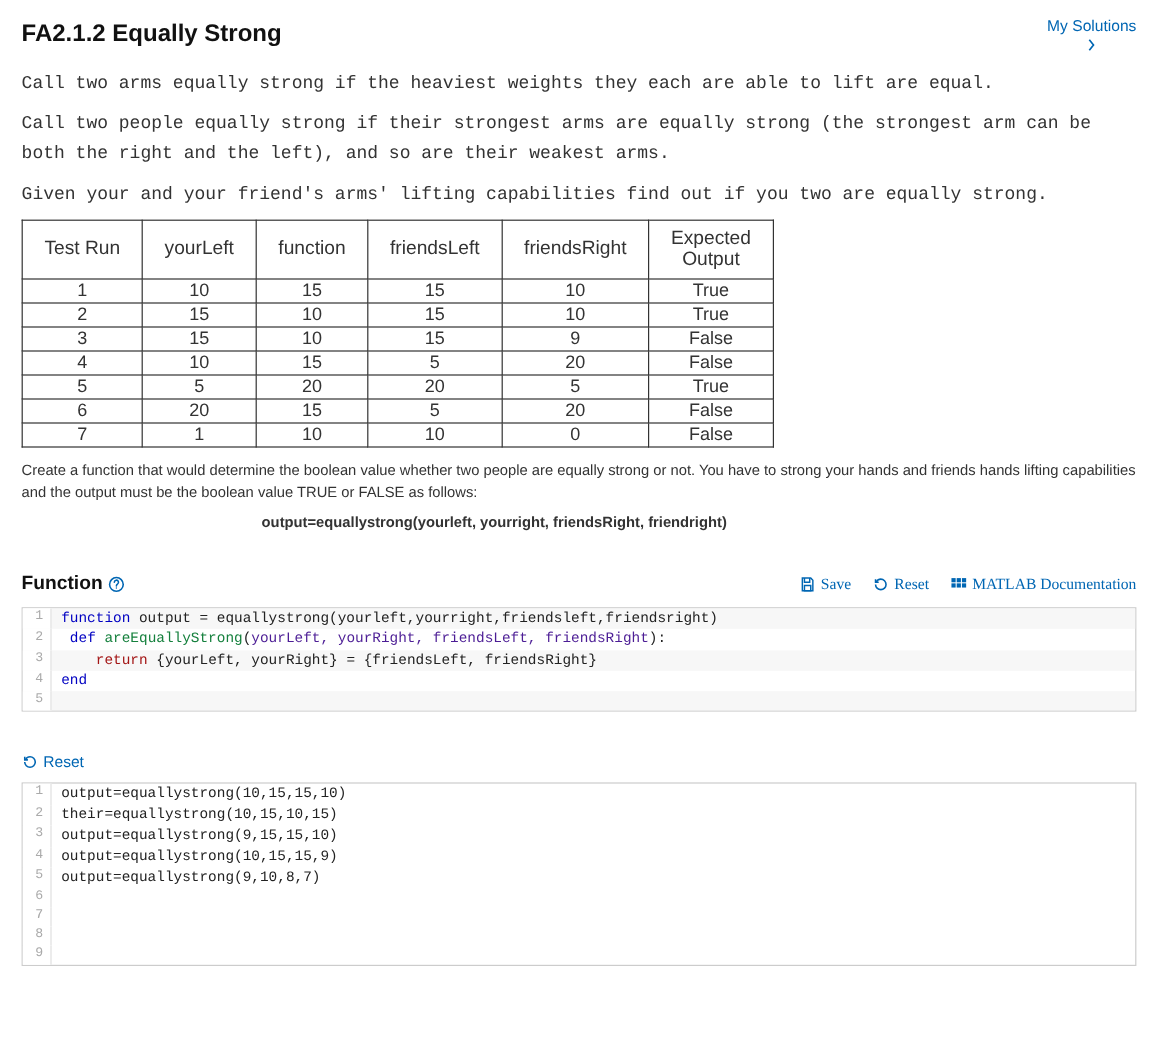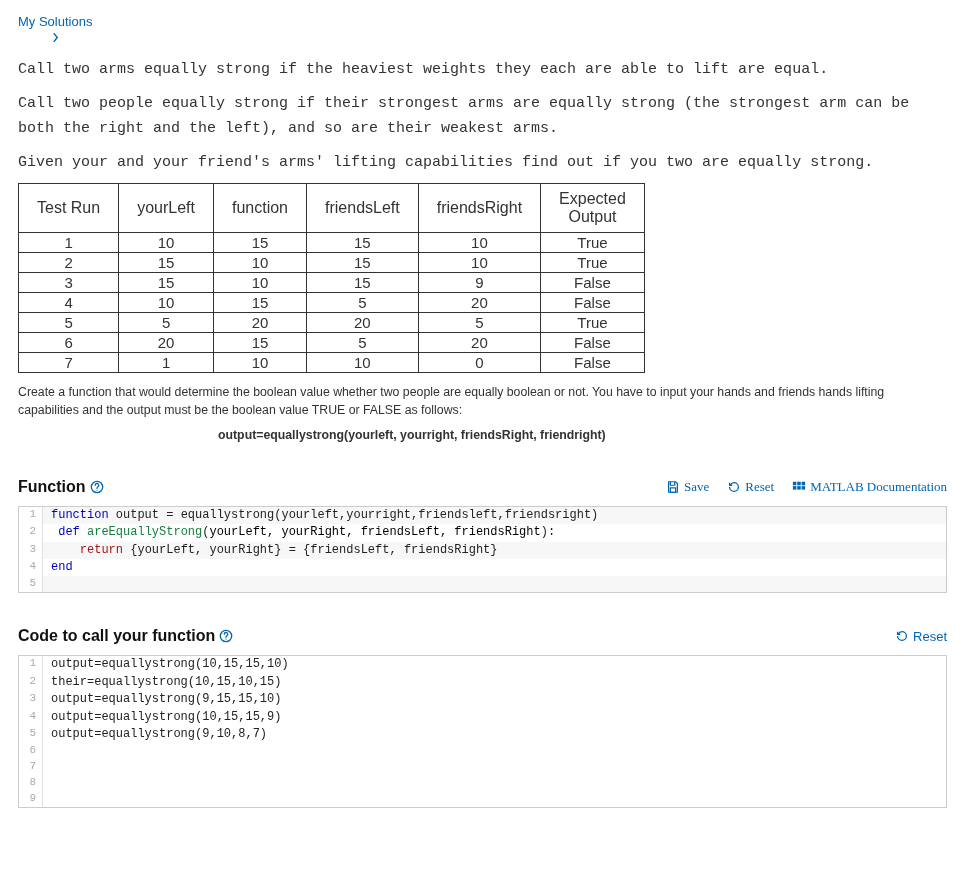--- a/index.html
+++ b/index.html
@@ -132,33 +132,34 @@
   .code {
     padding: 0 8px;
     white-space: pre;
     flex: 1;
     color: #222;
   }
   .hl-odd { background: #f7f7f7; }
   .kw { color: #0000c2; }
   .rkw { color: #a31515; }
   .fn { color: #15803d; }
-  .args { color: #000000; }
+  .args { color: #4c1d95; }
   .call2-row {
     display: flex;
     justify-content: space-between;
     align-items: center;
     margin-top: 34px;
     margin-bottom: 10px;
   }
 </style>
 </head>
 <body>
 
 <div class="header-row">
+  <div class="title">FA2.1.2 Equally Strong</div>
   <div class="my-sol">
     <span>My Solutions</span>
     <svg viewBox="0 0 8 12" fill="none" stroke="#0066b3" stroke-width="1.6">
         <path d="M2 1l4 5-4 5"></path>
       </svg>
   </div>
 </div>
 
 <div class="desc-mono">Call two arms equally strong if the heaviest weights they each are able to lift are equal.</div>
 <div class="desc-mono">Call two people equally strong if their strongest arms are equally strong (the strongest arm can be both the right and the left), and so are their weakest arms.</div>
@@ -228,21 +229,21 @@
         <td>7</td>
         <td>1</td>
         <td>10</td>
         <td>10</td>
         <td>0</td>
         <td>False</td>
       </tr>
     </tbody>
 </table>
 
-<div class="instr">Create a function that would determine the boolean value whether two people are equally boolean or not. You have to input your hands and friends hands lifting capabilities and the output must be the boolean value TRUE or FALSE as follows:</div>
+<div class="instr">Create a function that would determine the boolean value whether two people are equally strong or not. You have to strong your hands and friends hands lifting capabilities and the output must be the boolean value TRUE or FALSE as follows:</div>
 <div class="sig-line">output=equallystrong(yourleft, yourright, friendsRight, friendright)</div>
 
 <div class="section-row">
   <div class="section-title">
     <span>Function</span>
     <svg class="help-icon" viewBox="0 0 16 16" fill="none" stroke="#0066b3" stroke-width="1.5">
         <circle cx="8" cy="8" r="6.5"></circle>
         <path d="M6 6a2 2 0 113 1.7c-.6.4-1 .8-1 1.8" stroke-linecap="round"></path>
         <circle cx="8" cy="11.5" r="0.7" fill="#0066b3" stroke="none"></circle>
       </svg>
@@ -293,28 +294,20 @@
       <div class="gutter">4</div>
       <div class="code"><span class="kw">end</span></div>
     </div>
     <div class="ed-line hl-odd">
       <div class="gutter">5</div>
       <div class="code"><span></span></div>
     </div>
   </div>
 
 <div class="call2-row">
-  <div class="section-title">
-    <span>Code to call your function</span>
-    <svg class="help-icon" viewBox="0 0 16 16" fill="none" stroke="#0066b3" stroke-width="1.5">
-        <circle cx="8" cy="8" r="6.5"></circle>
-        <path d="M6 6a2 2 0 113 1.7c-.6.4-1 .8-1 1.8" stroke-linecap="round"></path>
-        <circle cx="8" cy="11.5" r="0.7" fill="#0066b3" stroke="none"></circle>
-      </svg>
-  </div>
   <span class="tool-link">
     <svg viewBox="0 0 16 16" fill="none" stroke="#0066b3" stroke-width="1.5">
         <path d="M3 8a5 5 0 105-5c-2 0-3.5 1.3-4.3 2.7"></path>
         <path d="M3 3v3h3"></path>
       </svg>
     <span>Reset</span>
   </span>
 </div>
 
 <div class="editor" id="call-editor">

